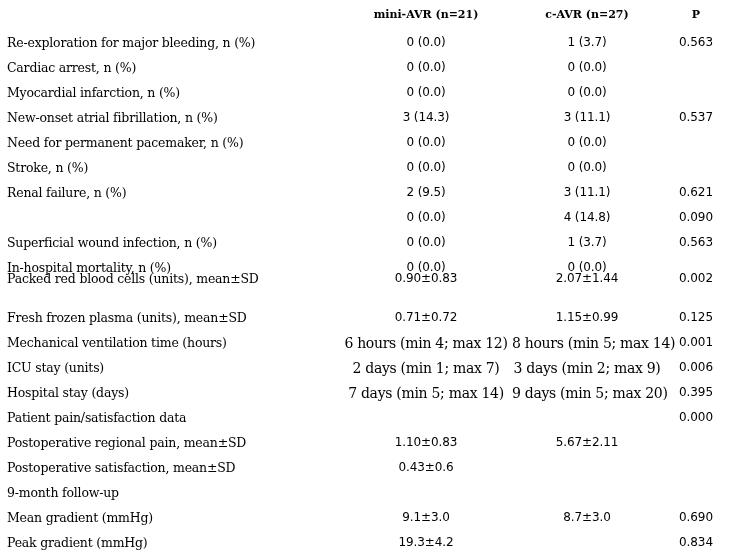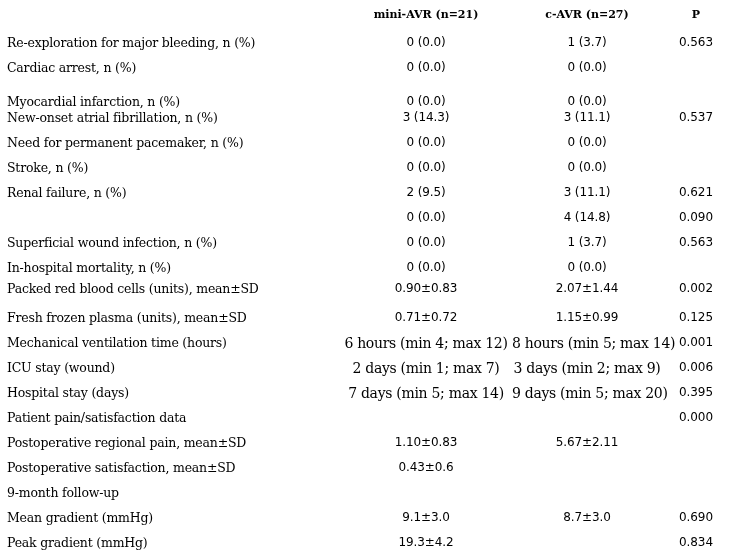--- a/index.html
+++ b/index.html
@@ -86,21 +86,21 @@
     <span class="c1">0 (0.0)</span>
     <span class="c2">1 (3.7)</span>
     <span class="p">0.563</span>
   </div>
   <div class="row" style="top:60px">
     <span class="lbl">Cardiac arrest, n (%)</span>
     <span class="c1">0 (0.0)</span>
     <span class="c2">0 (0.0)</span>
     <span class="p"></span>
   </div>
-  <div class="row" style="top:94px">
+  <div class="row" style="top:85px">
     <span class="lbl">Myocardial infarction, n (%)</span>
     <span class="c1">0 (0.0)</span>
     <span class="c2">0 (0.0)</span>
     <span class="p"></span>
   </div>
   <div class="row" style="top:110px">
     <span class="lbl">New-onset atrial fibrillation, n (%)</span>
     <span class="c1">3 (14.3)</span>
     <span class="c2">3 (11.1)</span>
     <span class="p">0.537</span>
@@ -133,40 +133,40 @@
     <span class="c1">0 (0.0)</span>
     <span class="c2">1 (3.7)</span>
     <span class="p">0.563</span>
   </div>
   <div class="row" style="top:260px">
     <span class="lbl">In-hospital mortality, n (%)</span>
     <span class="c1">0 (0.0)</span>
     <span class="c2">0 (0.0)</span>
     <span class="p"></span>
   </div>
-  <div class="row" style="top:281px">
+  <div class="row" style="top:271px">
     <span class="lbl">Packed red blood cells (units), mean±SD</span>
     <span class="c1">0.90±0.83</span>
     <span class="c2">2.07±1.44</span>
     <span class="p">0.002</span>
   </div>
   <div class="row" style="top:310px">
     <span class="lbl">Fresh frozen plasma (units), mean±SD</span>
     <span class="c1">0.71±0.72</span>
     <span class="c2">1.15±0.99</span>
     <span class="p">0.125</span>
   </div>
   <div class="row" style="top:335px">
     <span class="lbl">Mechanical ventilation time (hours)</span>
     <span class="c1 serifv">6 hours (min 4; max 12)</span>
     <span class="c2 serifv">8 hours (min 5; max 14)</span>
     <span class="p">0.001</span>
   </div>
   <div class="row" style="top:360px">
-    <span class="lbl">ICU stay (wound)</span>
+    <span class="lbl">ICU stay (units)</span>
     <span class="c1 serifv">2 days (min 1; max 7)</span>
     <span class="c2 serifv">3 days (min 2; max 9)</span>
     <span class="p">0.006</span>
   </div>
   <div class="row" style="top:385px">
     <span class="lbl">Hospital stay (days)</span>
     <span class="c1 serifv">7 days (min 5; max 14)</span>
     <span class="c2 serifv">9 days (min 5; max 20)</span>
     <span class="p">0.395</span>
   </div>

